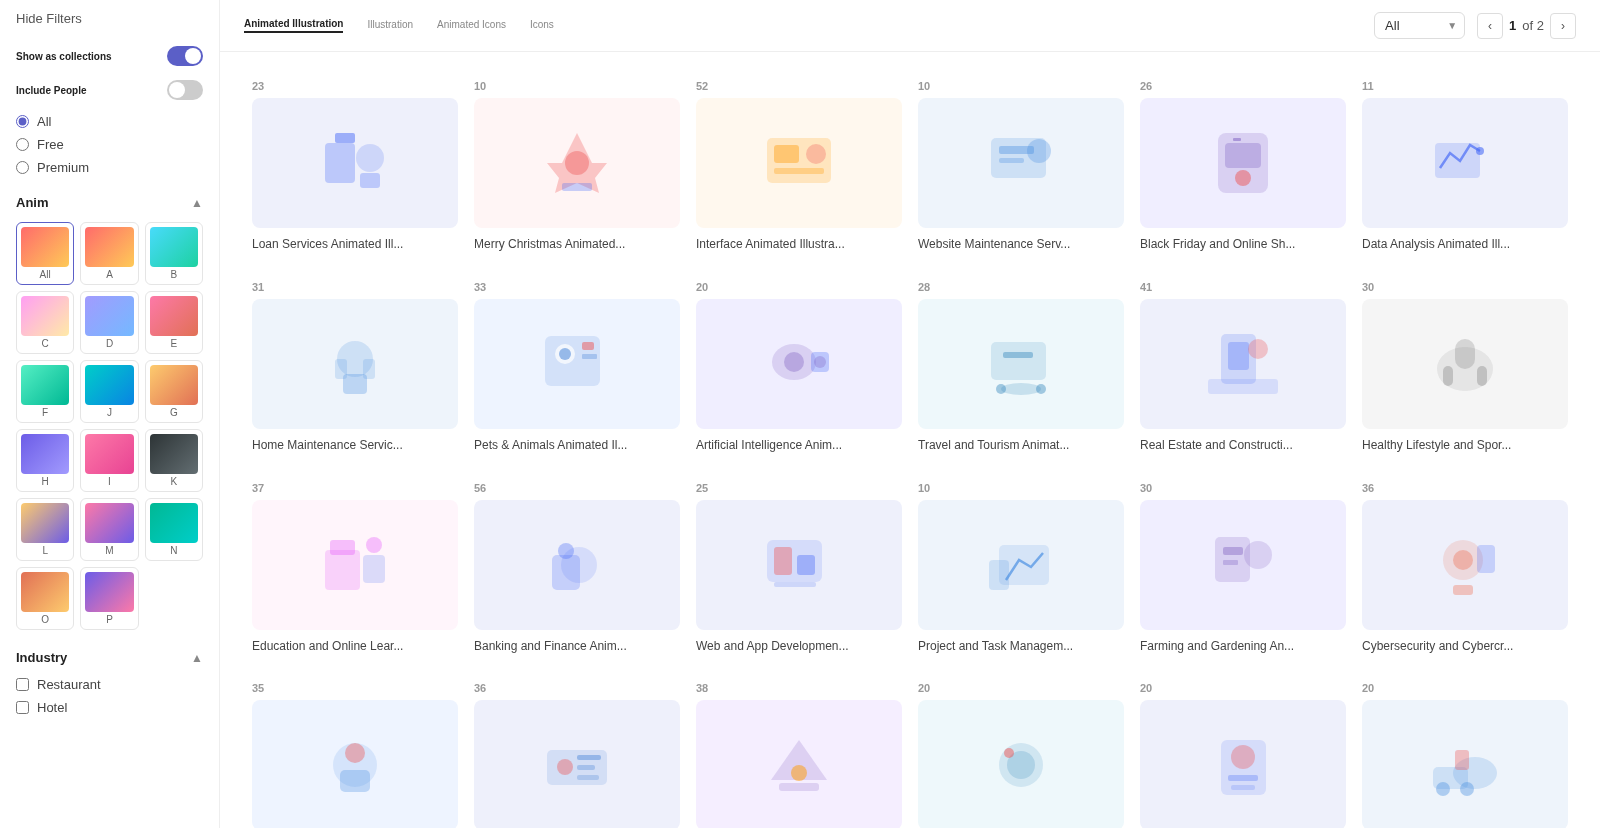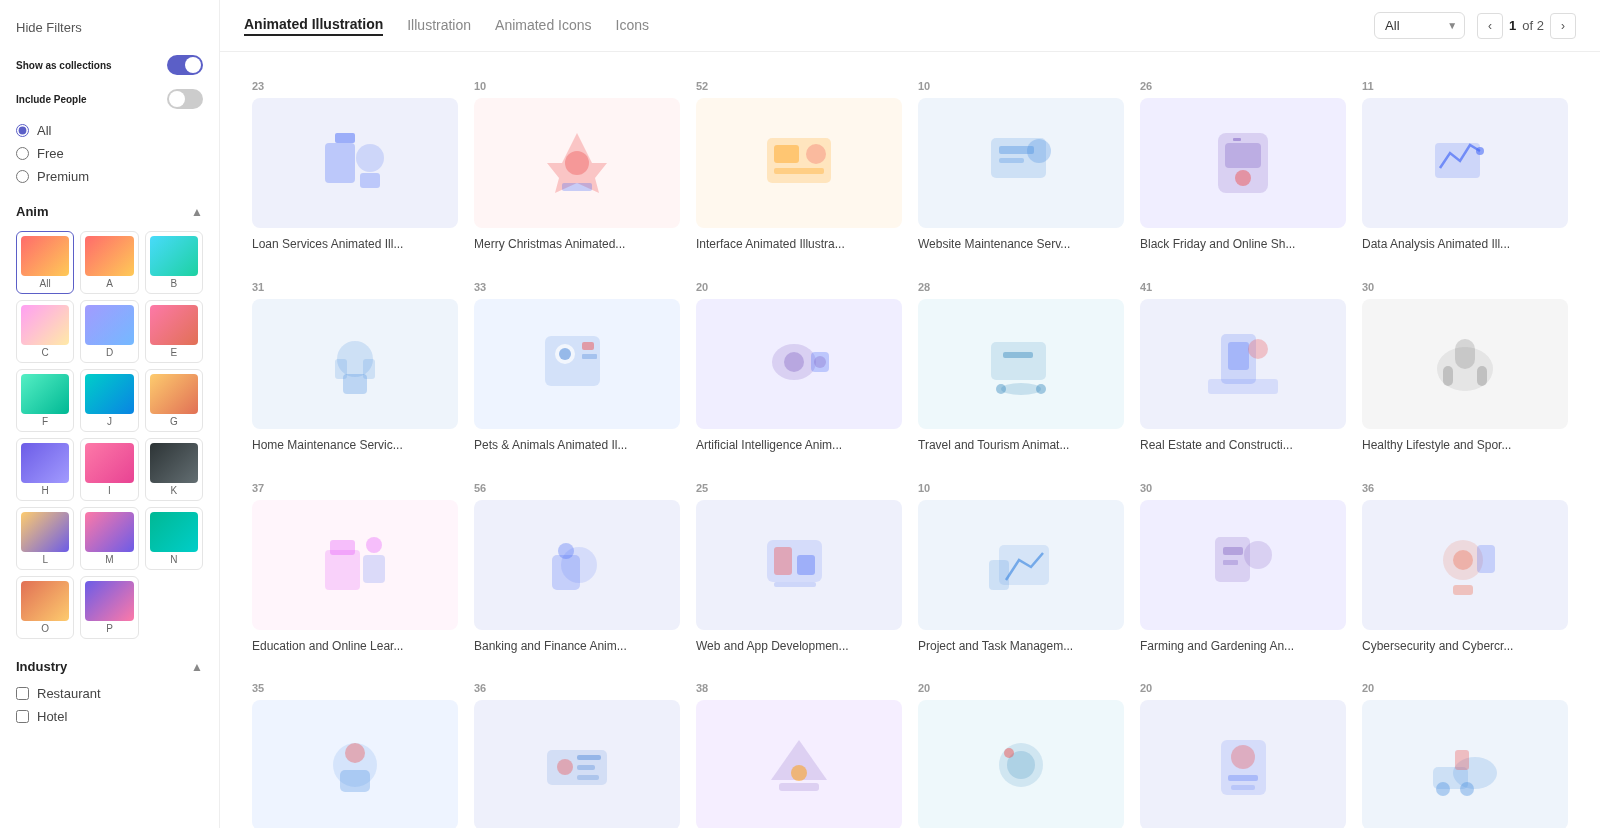--- a/index.html
+++ b/index.html
@@ -3,21 +3,21 @@
   <meta charset="utf-8">
   <style>
     * { box-sizing: border-box; margin: 0; padding: 0; }
     body { font-family: -apple-system, BlinkMacSystemFont, 'Segoe UI', sans-serif; background: #fff; color: #333; display: flex; height: 828px; overflow: hidden; }
 
     
     .sidebar {
       width: 220px;
       min-width: 220px;
       border-right: 1px solid #eee;
-      padding: 20px 16px;
+      padding: 11px 16px;
       overflow-y: auto;
       background: #fff;
     }
     .hide-filters-btn {
       display: block;
       text-align: right;
       font-size: 13px;
       color: #555;
       margin-bottom: 20px;
       cursor: pointer;
@@ -131,21 +131,21 @@
     .topbar {
       display: flex;
       align-items: center;
       border-bottom: 1px solid #eee;
       padding: 0 24px;
       height: 52px;
       gap: 24px;
       flex-shrink: 0;
     }
     .tab {
-      font-size: 14px;
+      font-size: 10px;
       color: #888;
       cursor: pointer;
       padding-bottom: 2px;
       white-space: nowrap;
     }
     .tab.active {
       color: #222;
       font-weight: 600;
       border-bottom: 2px solid #222;
     }

